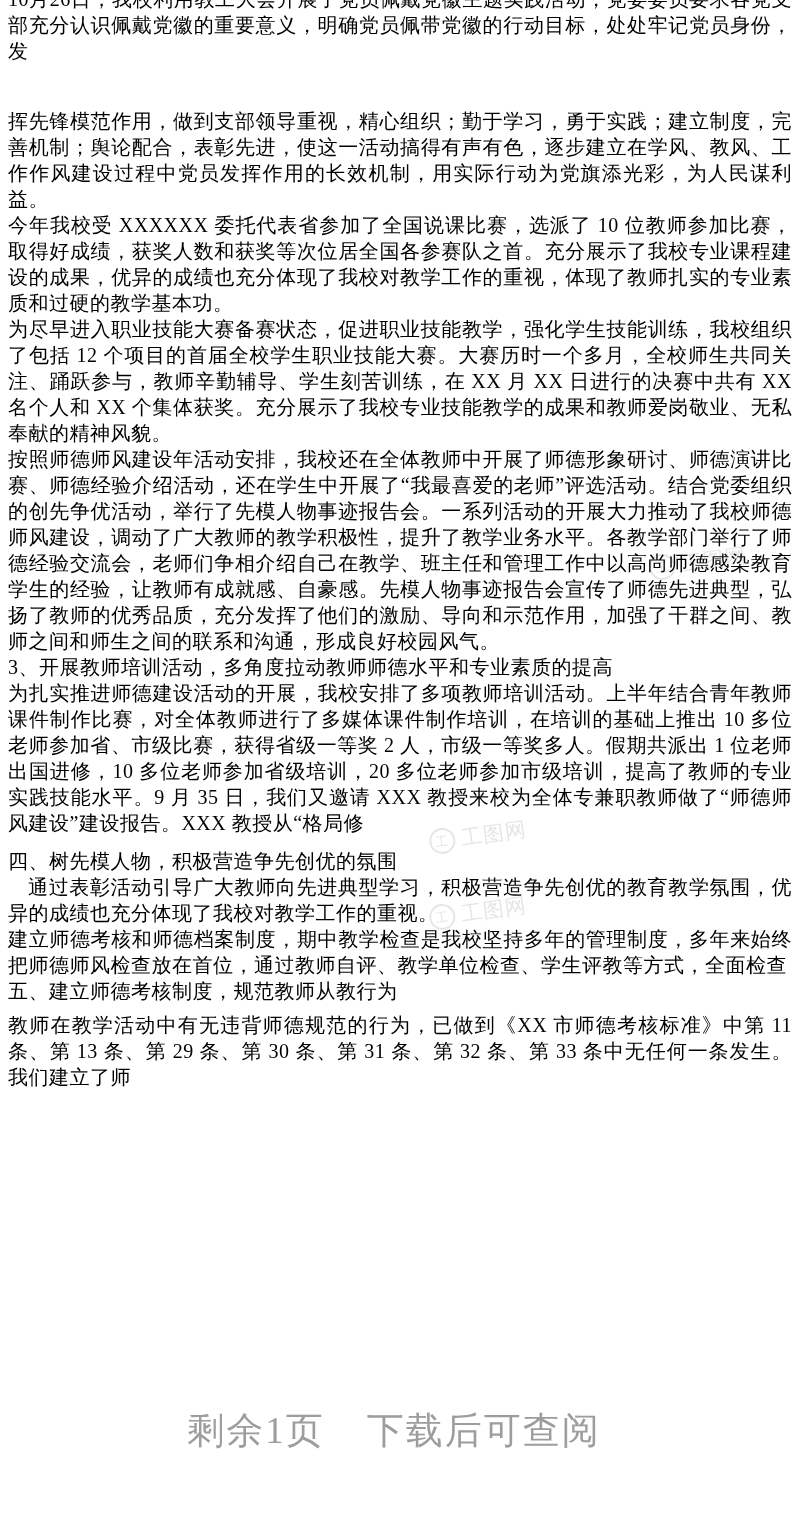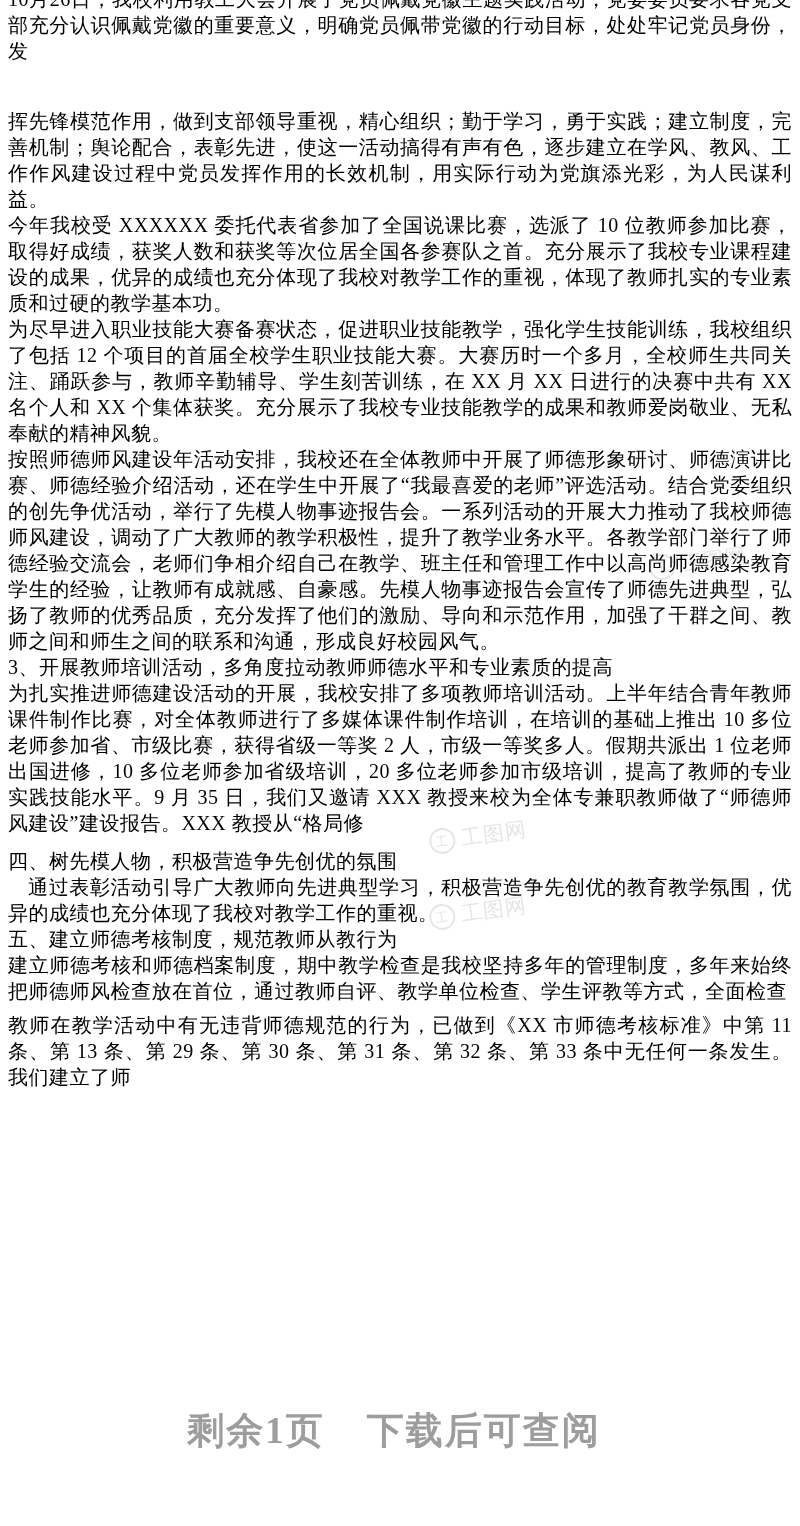--- a/index.html
+++ b/index.html
@@ -42,21 +42,21 @@
     white-space: nowrap;
   }
   .wm svg { display: block; }
   .preview-footer {
     position: absolute;
     left: 0;
     right: 12px;
     top: 1406px;
     text-align: center;
     color: #9d9d9d;
-    font-weight: bold;
+    font-weight: normal;
     font-size: 37px;
     letter-spacing: 2px;
     z-index: 2;
   }
   .preview-footer .sep { display: inline-block; width: 42px; }
 </style>
 </head>
 <body>
 
 <div class="page">
@@ -66,22 +66,22 @@
     <div class="gap-lg"></div>
     <p class="para">挥先锋模范作用，做到支部领导重视，精心组织；勤于学习，勇于实践；建立制度，完善机制；舆论配合，表彰先进，使这一活动搞得有声有色，逐步建立在学风、教风、工作作风建设过程中党员发挥作用的长效机制，用实际行动为党旗添光彩，为人民谋利益。</p>
     <p class="para">今年我校受 XXXXXX 委托代表省参加了全国说课比赛，选派了 10 位教师参加比赛，取得好成绩，获奖人数和获奖等次位居全国各参赛队之首。充分展示了我校专业课程建设的成果，优异的成绩也充分体现了我校对教学工作的重视，体现了教师扎实的专业素质和过硬的教学基本功。</p>
     <p class="para">为尽早进入职业技能大赛备赛状态，促进职业技能教学，强化学生技能训练，我校组织了包括 12 个项目的首届全校学生职业技能大赛。大赛历时一个多月，全校师生共同关注、踊跃参与，教师辛勤辅导、学生刻苦训练，在 XX 月 XX 日进行的决赛中共有 XX 名个人和 XX 个集体获奖。充分展示了我校专业技能教学的成果和教师爱岗敬业、无私奉献的精神风貌。</p>
     <p class="para">按照师德师风建设年活动安排，我校还在全体教师中开展了师德形象研讨、师德演讲比赛、师德经验介绍活动，还在学生中开展了“我最喜爱的老师”评选活动。结合党委组织的创先争优活动，举行了先模人物事迹报告会。一系列活动的开展大力推动了我校师德师风建设，调动了广大教师的教学积极性，提升了教学业务水平。各教学部门举行了师德经验交流会，老师们争相介绍自己在教学、班主任和管理工作中以高尚师德感染教育学生的经验，让教师有成就感、自豪感。先模人物事迹报告会宣传了师德先进典型，弘扬了教师的优秀品质，充分发挥了他们的激励、导向和示范作用，加强了干群之间、教师之间和师生之间的联系和沟通，形成良好校园风气。</p>
     <p class="para">3、开展教师培训活动，多角度拉动教师师德水平和专业素质的提高</p>
     <p class="para">为扎实推进师德建设活动的开展，我校安排了多项教师培训活动。上半年结合青年教师课件制作比赛，对全体教师进行了多媒体课件制作培训，在培训的基础上推出 10 多位老师参加省、市级比赛，获得省级一等奖 2 人，市级一等奖多人。假期共派出 1 位老师出国进修，10 多位老师参加省级培训，20 多位老师参加市级培训，提高了教师的专业实践技能水平。9 月 35 日，我们又邀请 XXX 教授来校为全体专兼职教师做了“师德师风建设”建设报告。XXX 教授从“格局修</p>
     <div class="gap-sm"></div>
     <p class="para">四、树先模人物，积极营造争先创优的氛围</p>
     <p class="para indent1">通过表彰活动引导广大教师向先进典型学习，积极营造争先创优的教育教学氛围，优异的成绩也充分体现了我校对教学工作的重视。</p>
+    <p class="para">建立师德考核和师德档案制度，期中教学检查是我校坚持多年的管理制度，多年来始终把师德师风检查放在首位，通过教师自评、教学单位检查、学生评教等方式，全面检查</p>
     <p class="para">五、建立师德考核制度，规范教师从教行为</p>
-    <p class="para">建立师德考核和师德档案制度，期中教学检查是我校坚持多年的管理制度，多年来始终把师德师风检查放在首位，通过教师自评、教学单位检查、学生评教等方式，全面检查</p>
     <div class="gap-xs"></div>
     <p class="para">教师在教学活动中有无违背师德规范的行为，已做到《XX 市师德考核标准》中第 11 条、第 13 条、第 29 条、第 30 条、第 31 条、第 32 条、第 33 条中无任何一条发生。我们建立了师</p>
   </div>
 
   <div class="wm" style="left: 648px; top: 548px; transform: rotate(-8deg);">
     <svg width="28" height="28" viewBox="0 0 28 28">
       <circle cx="14" cy="14" r="12" fill="none" stroke="#e2e2e2" stroke-width="2"></circle>
       <text x="14" y="19" text-anchor="middle" font-size="13" fill="#e2e2e2">工</text>
     </svg>
     <span>工图网</span>

